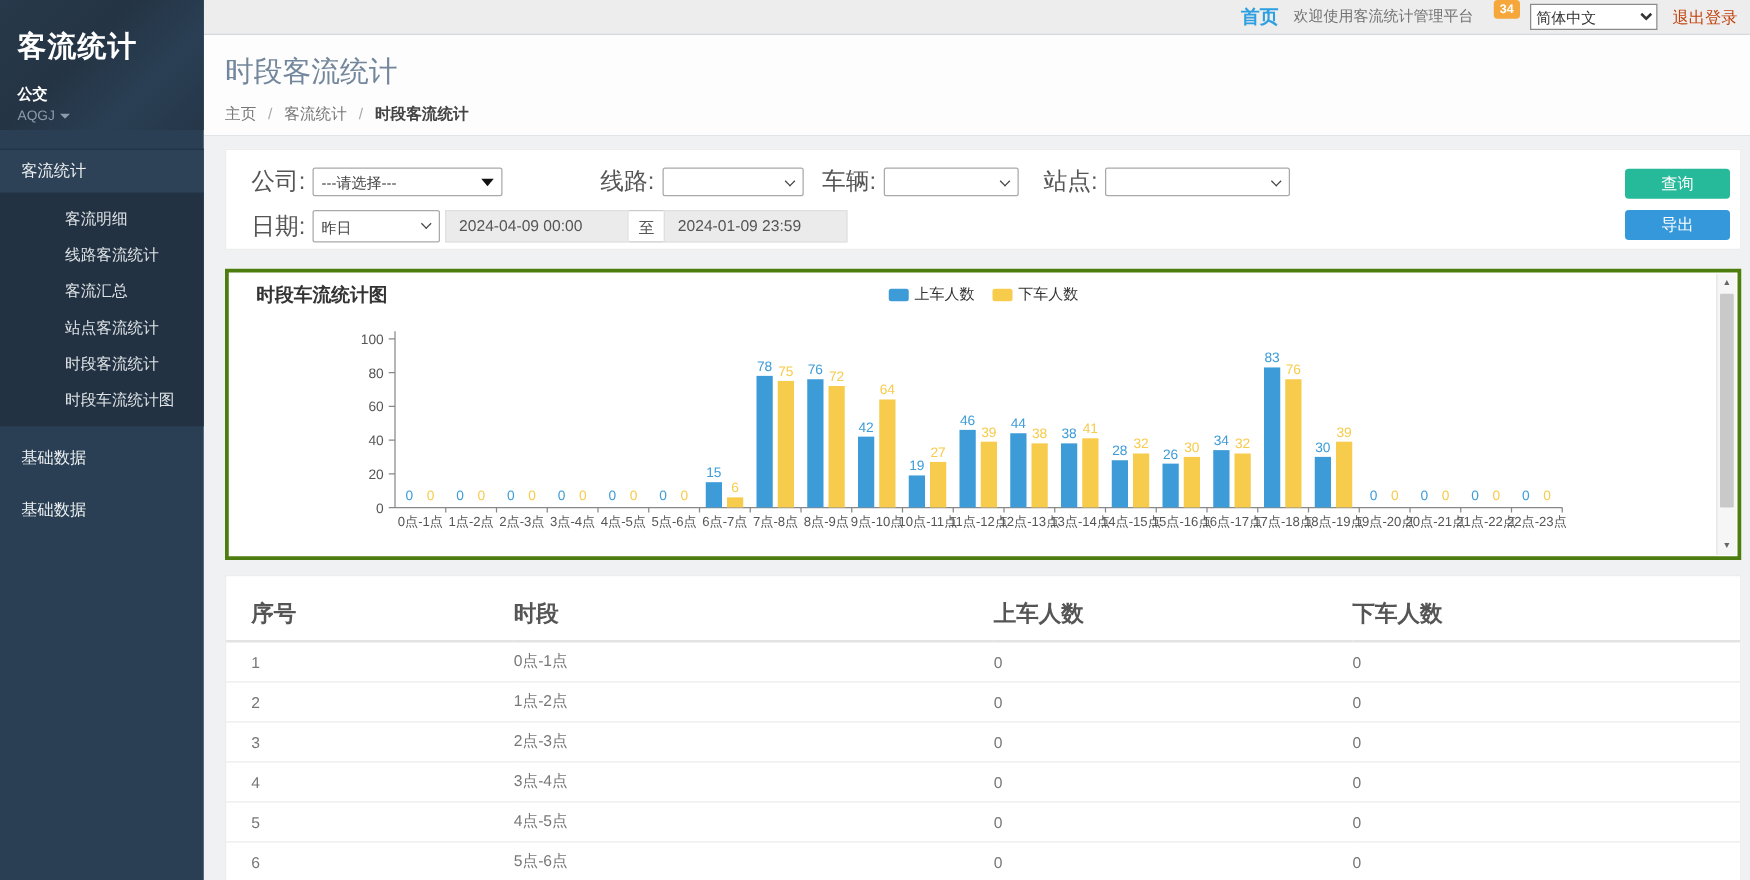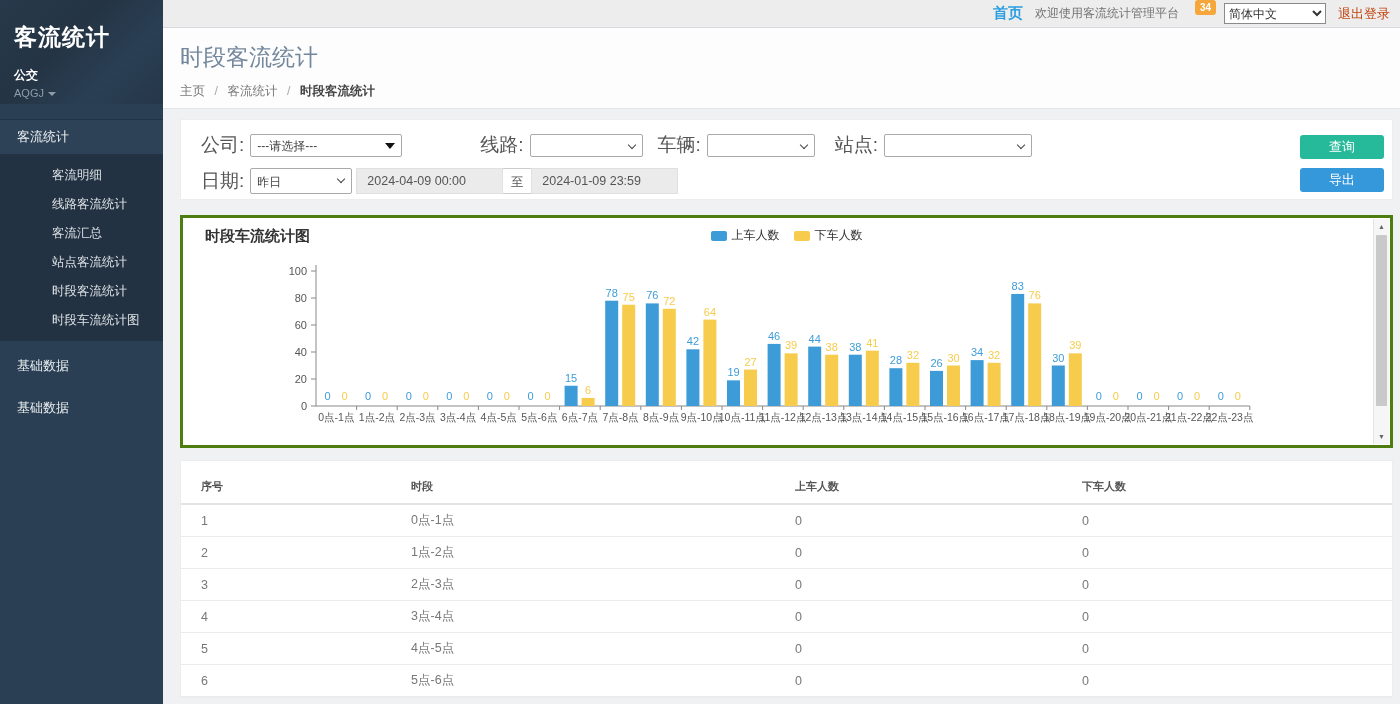--- a/index.html
+++ b/index.html
@@ -67,21 +67,21 @@
   .chart-body { margin-left:8px; }
   svg { font-family:"Liberation Sans", sans-serif; }
   .v-scrollbar { position:absolute; top:1px; right:1px; bottom:1px; width:16px; background:#F6F6F6; border-left:1px solid #E4E4E4; }
   .sb-arrow { height:15px; text-align:center; font-size:7px; color:#666; line-height:15px; cursor:pointer; }
   .sb-arrow.down { position:absolute; bottom:0; left:0; right:0; }
   .sb-thumb { position:absolute; top:16px; left:2px; right:2px; bottom:38px; background:#C9C9C9; border-radius:1px; cursor:pointer; }
 
   
   .table-card { background:#fff; border:1px solid #EDEDEE; width:1213px; margin-top:12px; padding:10px 0 0 0; min-height:230px; }
   table { width:100%; border-collapse:collapse; }
-  th { text-align:left; font-size:11px; color:#555; font-weight:bold; padding:8px 0 9px 0; border-bottom:2px solid #E3E3E3; }
+  th { text-align:left; font-size:18px; color:#555; font-weight:bold; padding:8px 0 9px 0; border-bottom:2px solid #E3E3E3; }
   td { font-size:12.5px; color:#777; padding:7px 0; border-bottom:1px solid #EBEBEB; }
   th:first-child, td:first-child { padding-left:20px; }
   .col-idx { width:19%; } .col-period { width:31.7%; } .col-on { width:23.7%; } .col-off { width:25.6%; }
 </style>
 </head>
 <body>
 
 <div class="sidebar">
   <div class="logo-area">
     <div class="logo-text">客流统计</div>

